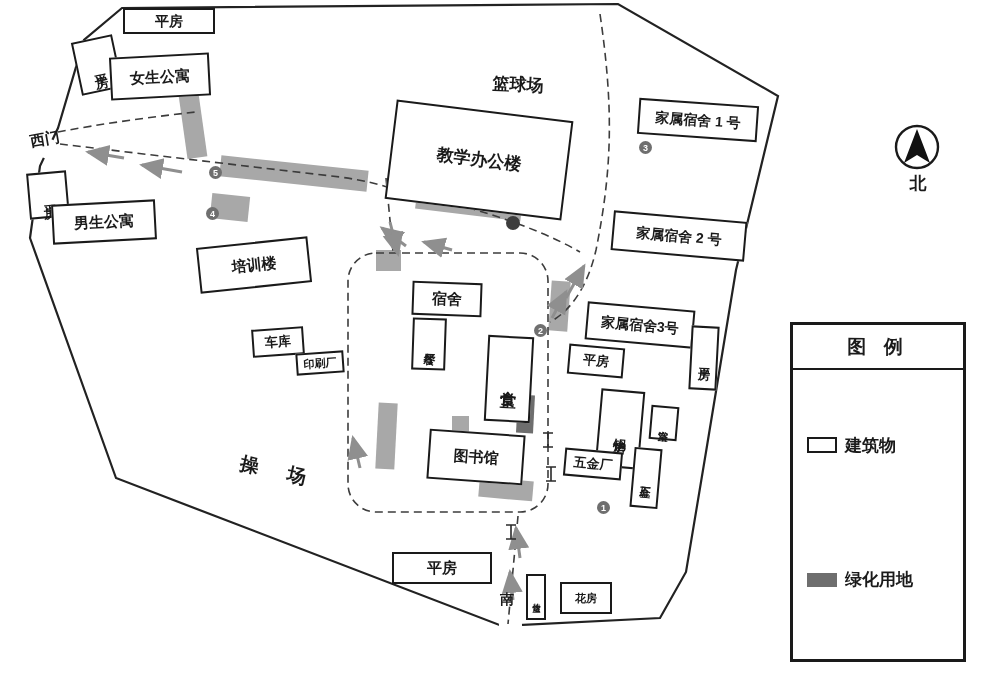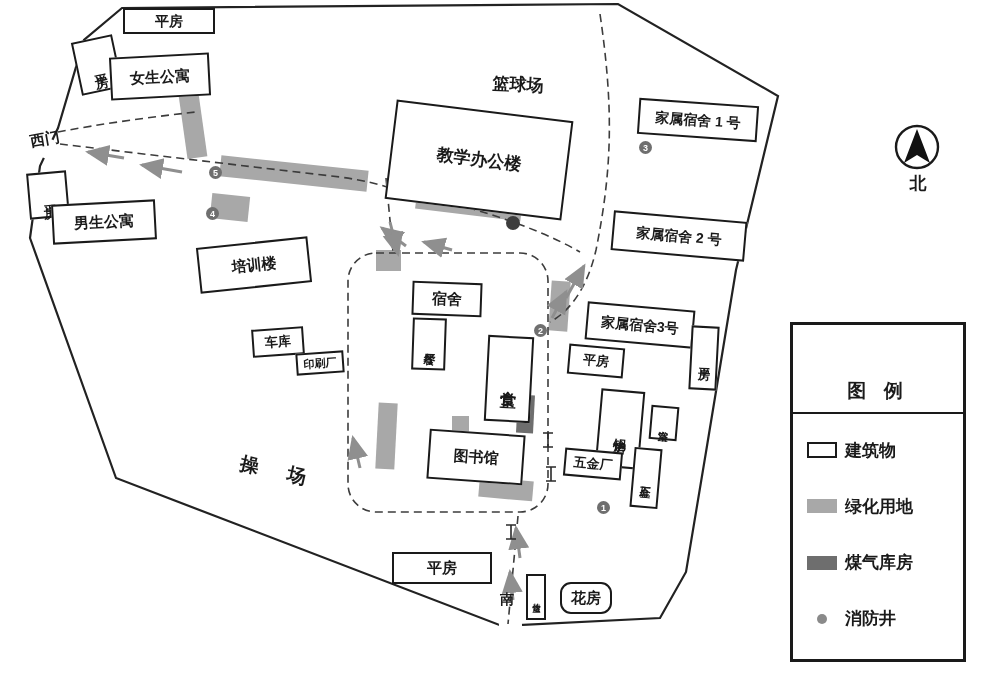--- a/index.html
+++ b/index.html
@@ -20,21 +20,21 @@
   .marker {
     position:absolute; width:13px; height:13px; border-radius:50%;
     background:#6f6f6f; color:#fff; font-size:9px; font-weight:bold;
     display:flex; align-items:center; justify-content:center; z-index:4;
   }
   .legend {
     position:absolute; left:790px; top:322px; width:176px; height:340px;
     border:3px solid #1a1a1a; background:#fff; z-index:5;
     display:flex; flex-direction:column;
   }
-  .legend-title { font-size:19px; font-weight:bold; text-align:center; padding:9px 12px 8px; border-bottom:2px solid #1a1a1a; letter-spacing:6px;margin-top:44px; }
+  .legend-title { font-size:19px; font-weight:bold; text-align:center; padding:9px 12px 8px; border-bottom:2px solid #1a1a1a; letter-spacing:6px; }
   .legend-items { flex:1; display:flex; flex-direction:column; justify-content:space-around; padding:8px 18px 12px 14px; }
   .legend-row { display:flex; align-items:center; gap:8px; font-size:17px; font-weight:bold; }
   .sym-building { width:30px; height:16px; background:#fff; border:2px solid #1a1a1a; flex:none; }
   .sym-green { width:30px; height:14px; background:#a8a8a8; flex:none; }
   .sym-gas { width:30px; height:14px; background:#6e6e6e; flex:none; }
   .sym-dot-dark { width:10px; height:10px; border-radius:50%; background:#3d3d3d; flex:none; margin:0 10px; }
   .sym-dot-gray { width:10px; height:10px; border-radius:50%; background:#8a8a8a; flex:none; margin:0 10px; }
   .sym-road { flex:none; width:34px; height:26px; }
 </style>
 </head>
@@ -122,21 +122,21 @@
   <div class="bld" style="left:428px;top:432px;width:96px;height:50px;transform:rotate(4deg);">图书馆</div>
   <div class="bld" style="left:252px;top:328px;width:52px;height:28px;font-size:13px;transform:rotate(-4deg);">车库</div>
   <div class="bld" style="left:296px;top:352px;width:48px;height:22px;font-size:11px;transform:rotate(-4deg);">印刷厂</div>
   <div class="bld" style="left:568px;top:346px;width:56px;height:30px;font-size:13px;transform:rotate(5deg);">平房</div>
   <div class="bld v" style="left:598px;top:390px;width:44px;height:78px;font-size:13px;transform:rotate(5deg);">锅炉房</div>
   <div class="bld v" style="left:650px;top:406px;width:28px;height:34px;font-size:10px;letter-spacing:0;transform:rotate(5deg);">浴室</div>
   <div class="bld" style="left:564px;top:450px;width:58px;height:28px;font-size:13px;transform:rotate(5deg);">五金厂</div>
   <div class="bld v" style="left:632px;top:448px;width:28px;height:60px;font-size:11px;letter-spacing:0;transform:rotate(5deg);">五金厂</div>
   <div class="bld" style="left:392px;top:552px;width:100px;height:32px;">平房</div>
   <div class="bld v" style="left:526px;top:574px;width:20px;height:46px;font-size:8px;letter-spacing:0;">传达室</div>
-  <div class="bld" style="left:560px;top:582px;width:52px;height:32px;font-size:15px;border-radius:11px;">花房</div>
+  <div class="bld" style="left:560px;top:582px;width:52px;height:32px;font-size:11px;">花房</div>
   <div class="bld v" style="left:690px;top:326px;width:28px;height:64px;font-size:12px;letter-spacing:0;transform:rotate(3deg);">平房</div>
 
   <div class="lbl" style="left:22px;top:128px;width:46px;height:22px;font-size:15px;transform:rotate(-10deg);">西门</div>
   <div class="lbl" style="left:497px;top:589px;width:20px;height:22px;font-size:14px;">南</div>
   <div class="lbl" style="left:474px;top:72px;width:88px;height:24px;font-size:17px;transform:rotate(3deg);">篮球场</div>
   <div class="lbl" style="left:224px;top:450px;width:110px;height:44px;font-size:19px;letter-spacing:12px;transform:rotate(13deg);">操 场</div>
   <div class="lbl" style="left:904px;top:172px;width:28px;height:22px;font-size:17px;">北</div>
 
   <div class="marker" style="left:209px;top:166px;">5</div>
   <div class="marker" style="left:206px;top:207px;">4</div>
@@ -145,27 +145,19 @@
   <div class="marker" style="left:597px;top:501px;">1</div>
 
   <div class="legend">
     <div class="legend-title">图 例</div>
     <div class="legend-items">
       <div class="legend-row">
         <span class="sym-building"></span>
         <span>建筑物</span>
       </div>
       <div class="legend-row">
-        <span class="sym-green"></span>
+        <span class="sym-gas"></span>
         <span>绿化用地</span>
-      </div>
-      <div class="legend-row">
-        <span class="sym-gas"></span>
-        <span>煤气库房</span>
-      </div>
-      <div class="legend-row">
-        <span class="sym-dot-gray"></span>
-        <span>消防井</span>
       </div>
     </div>
   </div>
 
 </div>
 
 </body></html>

